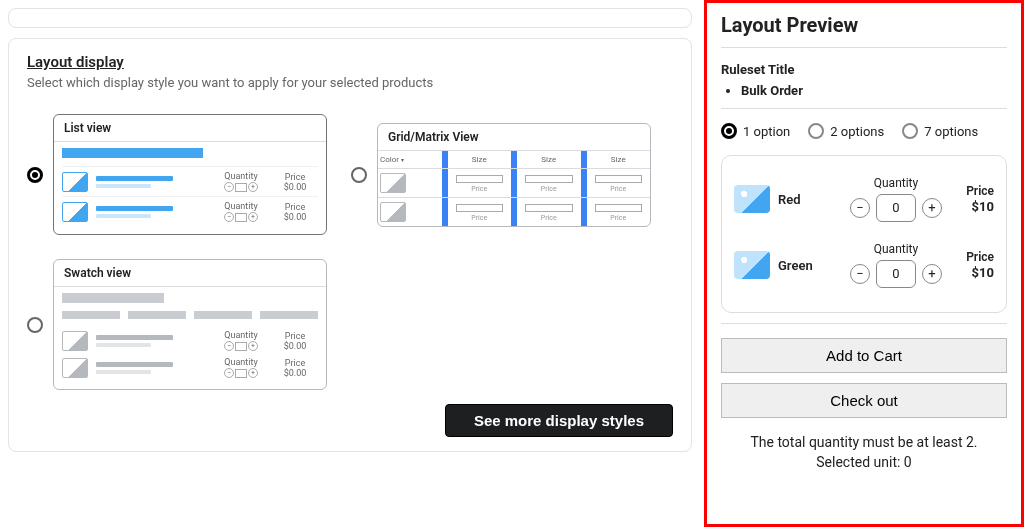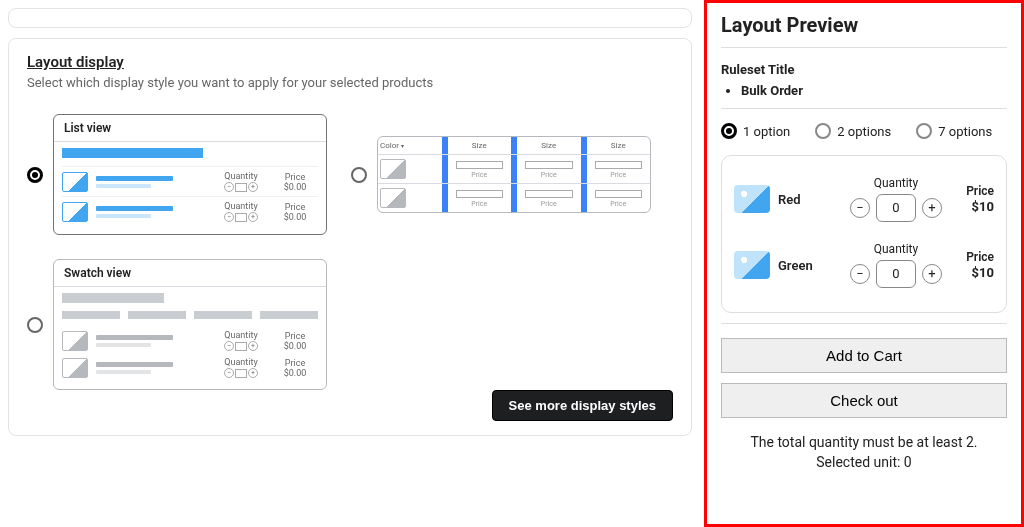--- a/index.html
+++ b/index.html
@@ -181,27 +181,28 @@
     display:flex; align-items:center; gap:8px; padding:3px 0;
   }
 
   
   .sel-bar1 { height:9px; background:#c9ccd0; width:25%; margin-bottom:10px; }
   .sel-bar2 { height:9px; background:#e3e4e6; width:88%; margin-bottom:14px; }
   .sel-bar3 { height:7px; background:#c9ccd0; width:12%; }
 
   .more-btn {
     float: right;
+    margin-top: 14px;
     background: #1e1f20;
     color: #fff;
-    font-size: 13px;
+    font-size: 15px;
     font-weight: 600;
     border: 1px solid #000;
     border-radius: 4px;
-    padding: 7px 16px;
+    padding: 7px 28px;
   }
 
   
   .right {
     width: 320px;
     border: 3px solid #ff0000;
     padding: 10px 14px 10px 14px;
     overflow: hidden;
   }
   .right h3 {
@@ -219,21 +220,21 @@
     font-weight: 700;
     margin-bottom: 6px;
   }
   .rs-bullet {
     font-size: 13px;
     margin: 0 0 0 6px;
     padding-left: 14px;
   }
   .opt-radios {
     display: flex;
-    gap: 25px;
+    gap: 18px;
     align-items: center;
     margin-bottom: 16px;
     font-size: 13px;
   }
   .opt-radios .r {
     display:flex;
     align-items:center;
     gap:6px;
   }
   .oradio {
@@ -346,20 +347,21 @@
                   <span>$0.00</span>
                 </div>
               </div>
             </div>
           </div>
         </div>
 
         <div class="opt">
           <div class="radio"></div>
           <div class="card">
+            <div class="card-title">Grid/Matrix View</div>
             <div class="card-body" style="padding:0;">
               <div class="gm-headrow">
                 <div class="gm-cell"><span>Color</span> <span style="font-size:6px;">▾</span></div>
                 <div class="gm-cell">Size</div>
                 <div class="gm-cell">Size</div>
                 <div class="gm-cell">Size</div>
               </div>
               <div class="gm-row">
                 <div class="gm-cell">
                     <div class="thumb-grey"></div>

